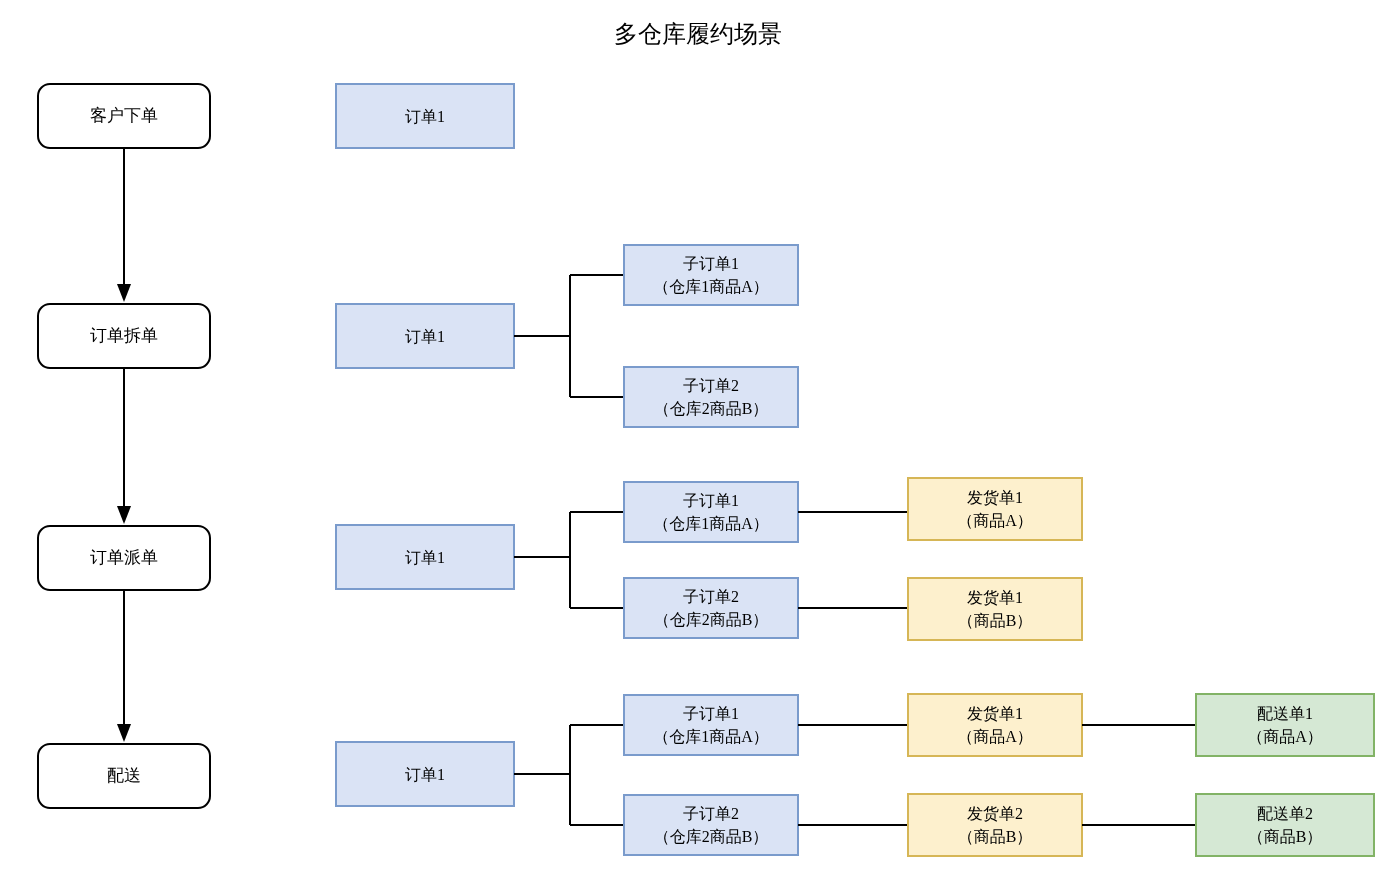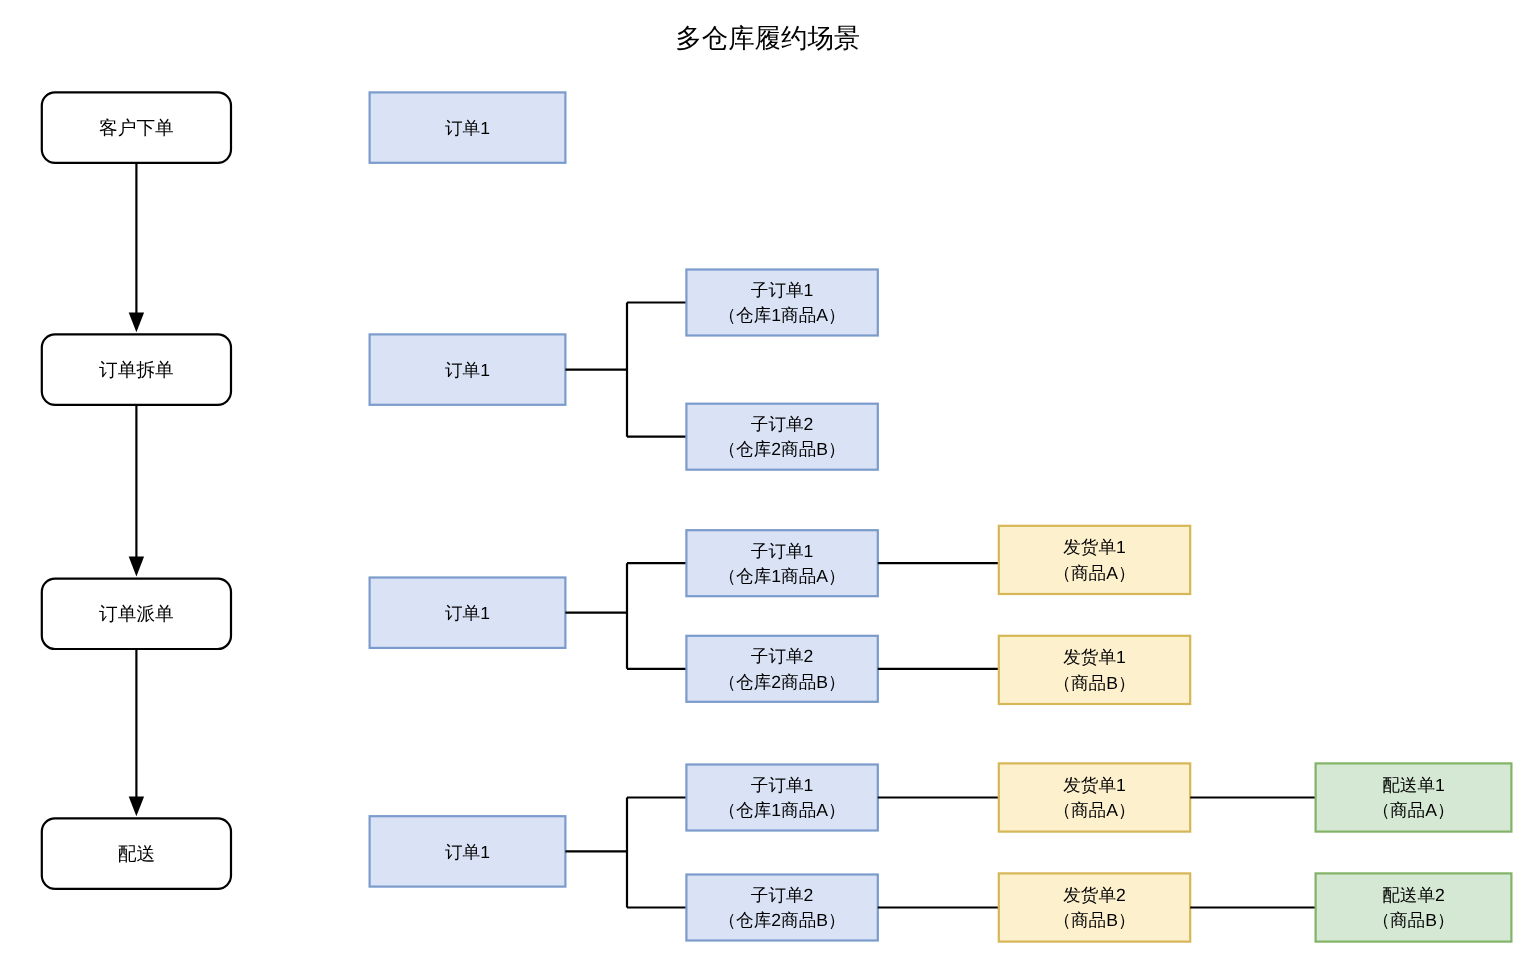--- a/index.html
+++ b/index.html
@@ -5,21 +5,21 @@
   html, body {
     margin: 0;
     padding: 0;
     background: #ffffff;
   }
   #canvas {
     position: relative;
     width: 1396px;
     height: 882px;
     background: #ffffff;
-    font-family: Liberation Sans, sans-serif;
+    font-family: Liberation Serif, serif;
     overflow: hidden;
   }
   svg#diagram {
     position: absolute;
     left: 0;
     top: 0;
     width: 1396px;
     height: 882px;
     display: block;
   }

